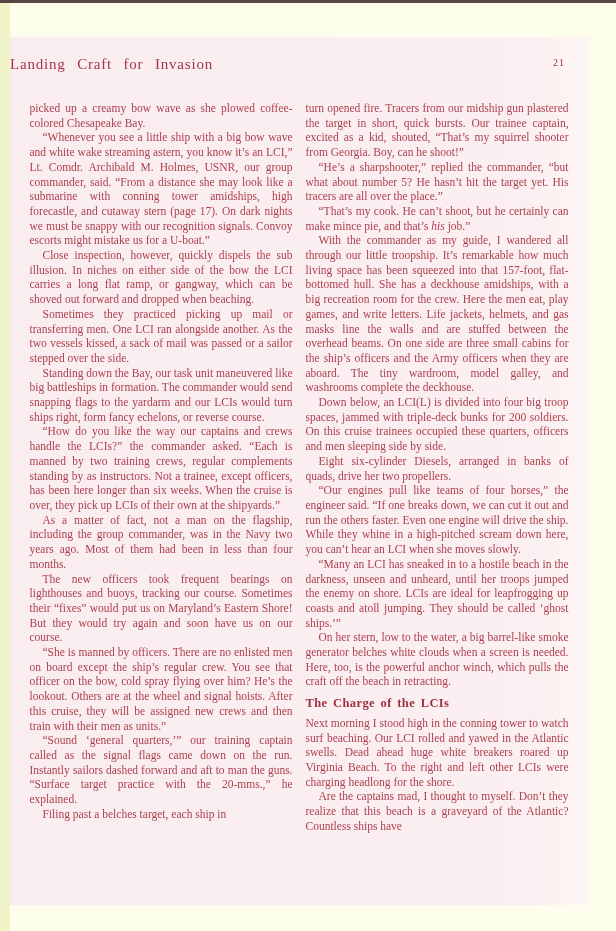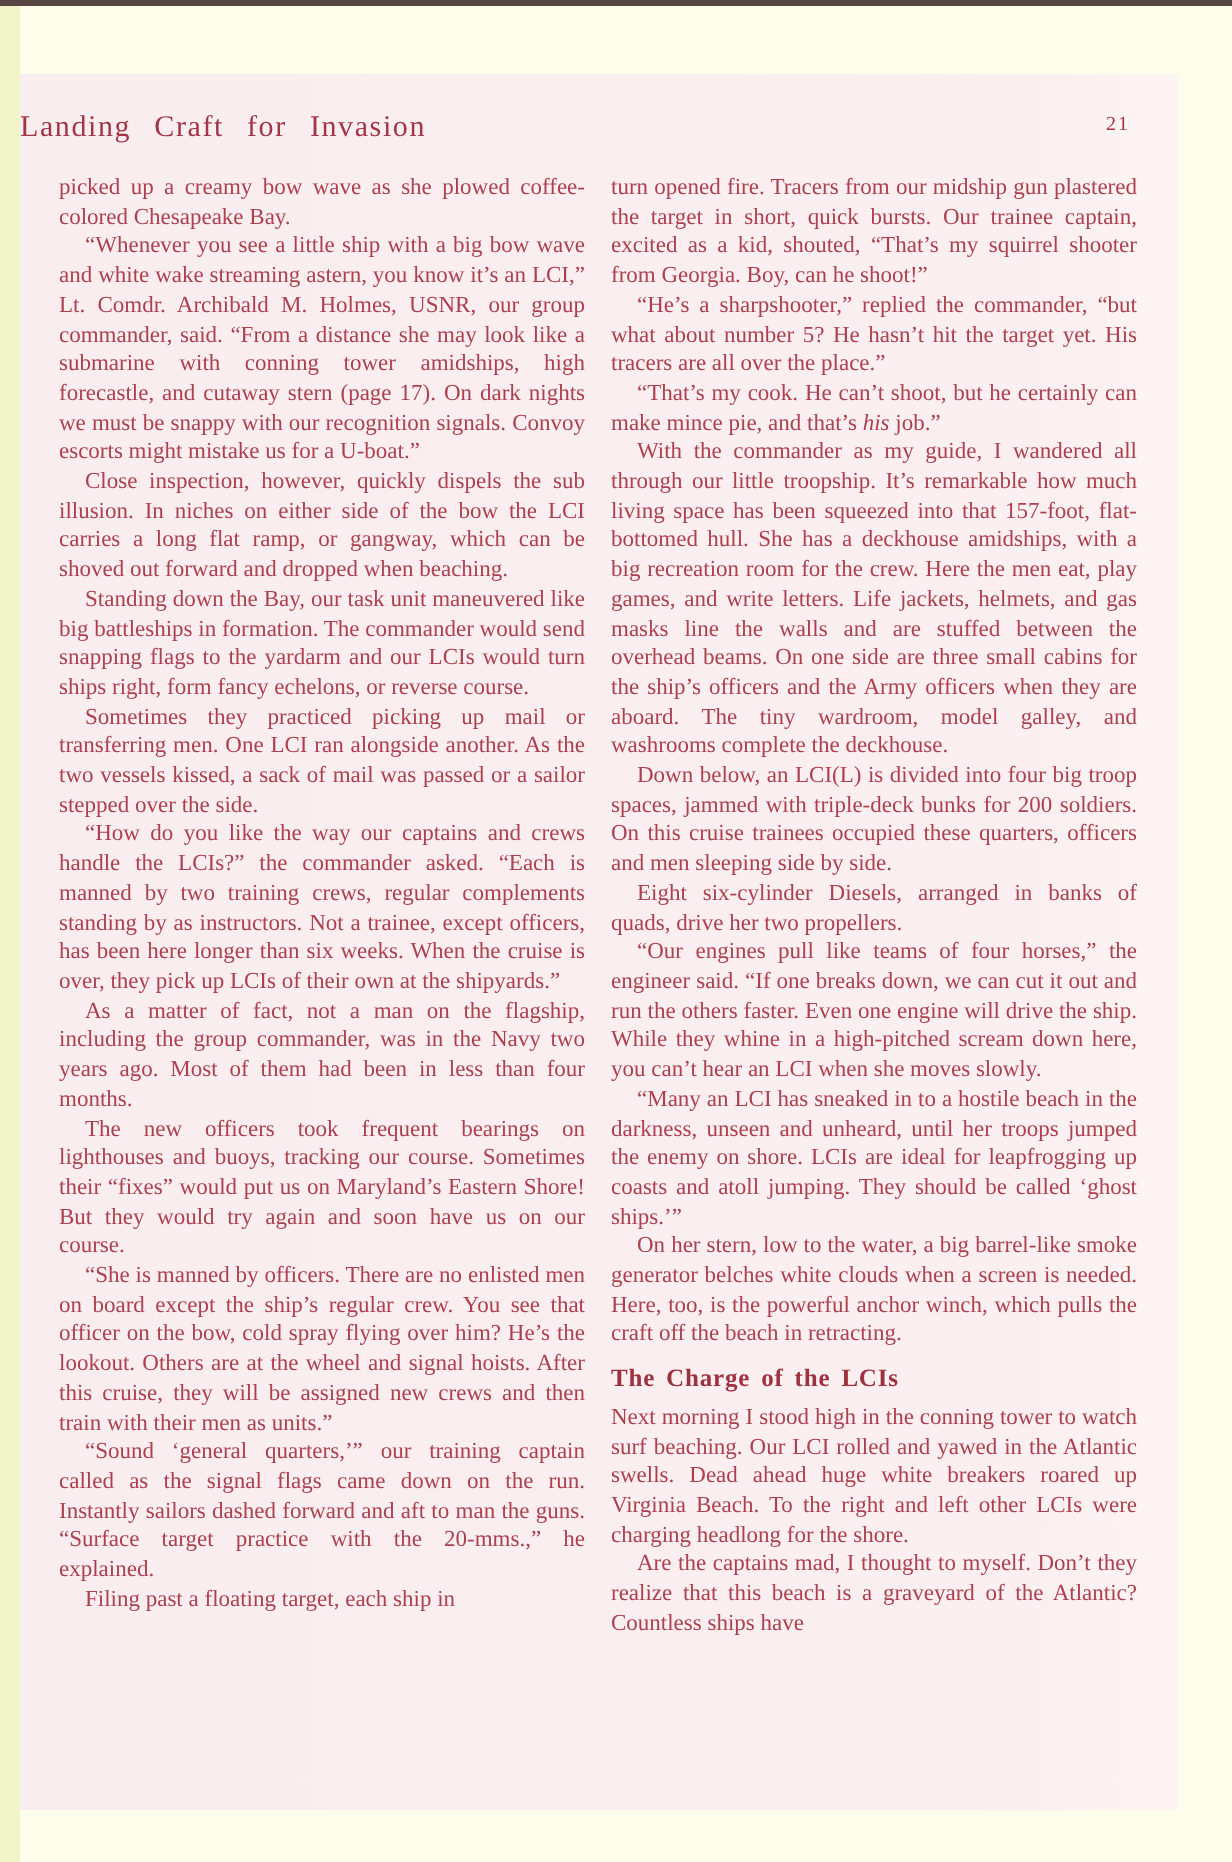--- a/index.html
+++ b/index.html
@@ -35,21 +35,21 @@
     color:#a23646;
   }
   .pagenum {
     position:absolute; right:24px; top:1px;
     font-size:10px;
     letter-spacing:1px;
     word-spacing:normal;
   }
   .columns {
     width:540px;
-    margin:14px auto 0 auto;
+    margin:28px auto 0 auto;
     display:flex;
     gap:13px;
   }
   .col {
     width:263px;
     font-size:11.5px;
     line-height:14.7px;
     text-align:justify;
     color:#ad404e;
   }
@@ -82,28 +82,28 @@
     <span>Landing Craft for Invasion</span>
     <span class="pagenum">21</span>
   </div>
 
   <div class="columns">
 
     <div class="col">
       <p class="noindent">picked up a creamy bow wave as she plowed coffee-colored Chesapeake Bay.</p>
       <p>“Whenever you see a little ship with a big bow wave and white wake streaming astern, you know it’s an LCI,” Lt. Comdr. Archibald M. Holmes, USNR, our group commander, said. “From a distance she may look like a submarine with conning tower amidships, high forecastle, and cutaway stern (page 17). On dark nights we must be snappy with our recognition signals. Convoy escorts might mistake us for a U-boat.”</p>
       <p>Close inspection, however, quickly dispels the sub illusion. In niches on either side of the bow the LCI carries a long flat ramp, or gangway, which can be shoved out forward and dropped when beaching.</p>
+      <p>Sometimes they practiced picking up mail or transferring men. One LCI ran alongside another. As the two vessels kissed, a sack of mail was passed or a sailor stepped over the side.</p>
       <p>Standing down the Bay, our task unit maneuvered like big battleships in formation. The commander would send snapping flags to the yardarm and our LCIs would turn ships right, form fancy echelons, or reverse course.</p>
-      <p>Sometimes they practiced picking up mail or transferring men. One LCI ran alongside another. As the two vessels kissed, a sack of mail was passed or a sailor stepped over the side.</p>
       <p>“How do you like the way our captains and crews handle the LCIs?” the commander asked. “Each is manned by two training crews, regular complements standing by as instructors. Not a trainee, except officers, has been here longer than six weeks. When the cruise is over, they pick up LCIs of their own at the shipyards.”</p>
       <p>As a matter of fact, not a man on the flagship, including the group commander, was in the Navy two years ago. Most of them had been in less than four months.</p>
       <p>The new officers took frequent bearings on lighthouses and buoys, tracking our course. Sometimes their “fixes” would put us on Maryland’s Eastern Shore! But they would try again and soon have us on our course.</p>
       <p>“She is manned by officers. There are no enlisted men on board except the ship’s regular crew. You see that officer on the bow, cold spray flying over him? He’s the lookout. Others are at the wheel and signal hoists. After this cruise, they will be assigned new crews and then train with their men as units.”</p>
       <p>“Sound ‘general quarters,’” our training captain called as the signal flags came down on the run. Instantly sailors dashed forward and aft to man the guns. “Surface target practice with the 20-mms.,” he explained.</p>
-      <p>Filing past a floating target, each ship in</p>
+      <p>Filing past a belches target, each ship in</p>
     </div>
 
     <div class="col">
       <p class="noindent">turn opened fire. Tracers from our midship gun plastered the target in short, quick bursts. Our trainee captain, excited as a kid, shouted, “That’s my squirrel shooter from Georgia. Boy, can he shoot!”</p>
       <p>“He’s a sharpshooter,” replied the commander, “but what about number 5? He hasn’t hit the target yet. His tracers are all over the place.”</p>
       <p>
         <span>“That’s my cook. He can’t shoot, but he certainly can make mince pie, and that’s </span><i>his</i><span> job.”</span>
       </p>
       <p>With the commander as my guide, I wandered all through our little troopship. It’s remarkable how much living space has been squeezed into that 157-foot, flat-bottomed hull. She has a deckhouse amidships, with a big recreation room for the crew. Here the men eat, play games, and write letters. Life jackets, helmets, and gas masks line the walls and are stuffed between the overhead beams. On one side are three small cabins for the ship’s officers and the Army officers when they are aboard. The tiny wardroom, model galley, and washrooms complete the deckhouse.</p>
       <p>Down below, an LCI(L) is divided into four big troop spaces, jammed with triple-deck bunks for 200 soldiers. On this cruise trainees occupied these quarters, officers and men sleeping side by side.</p>

